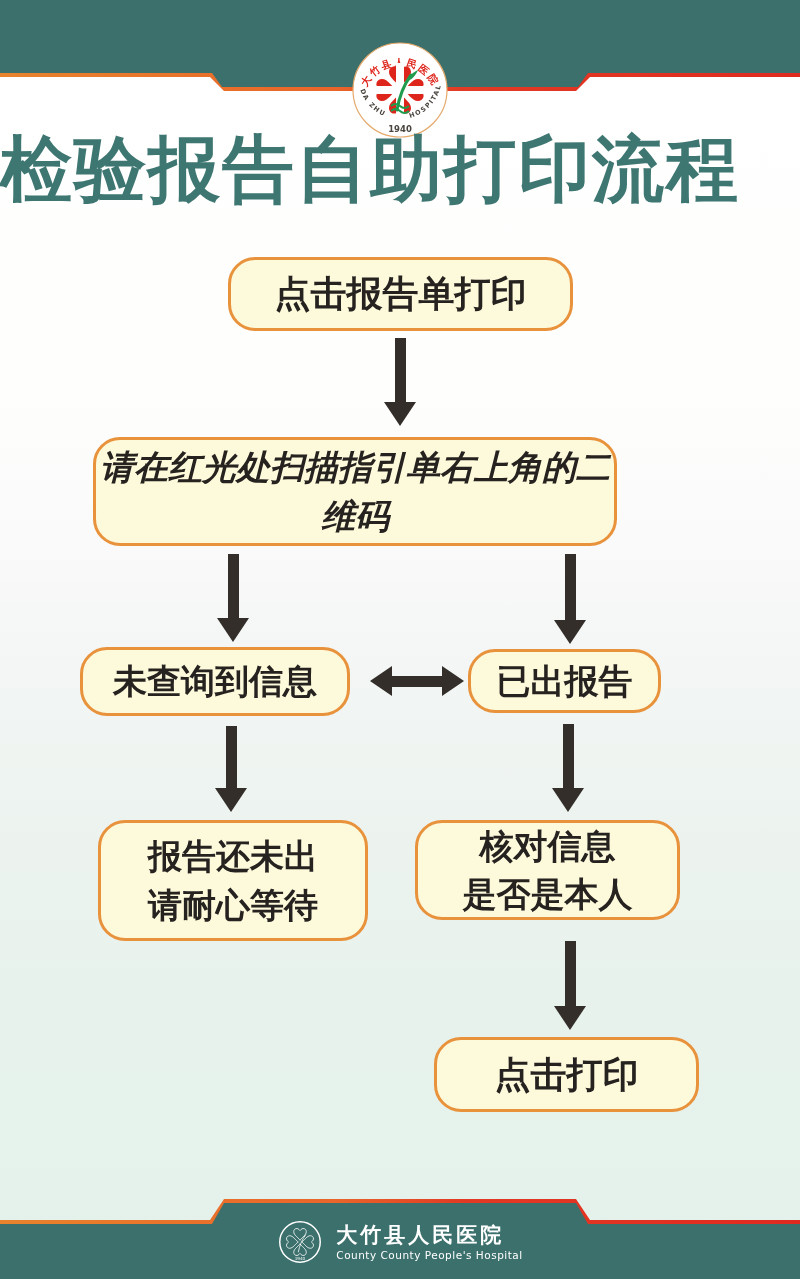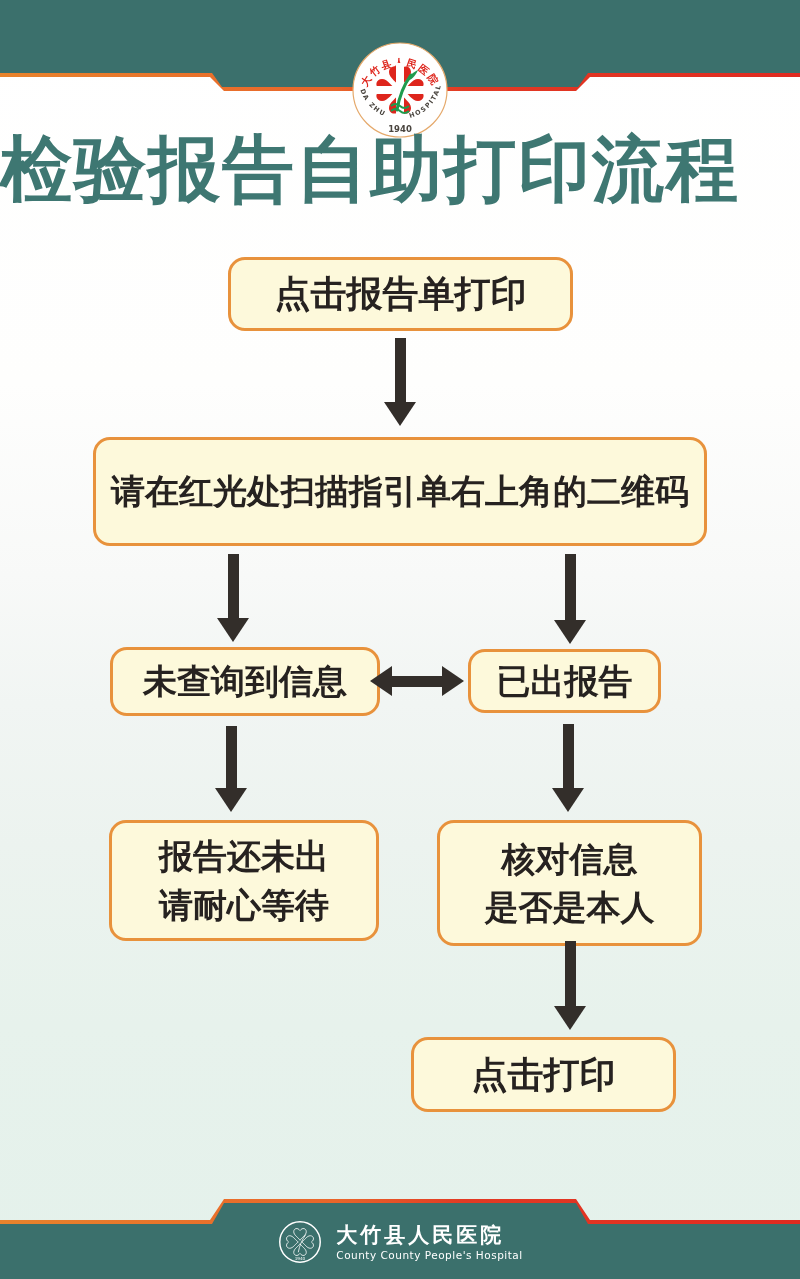--- a/index.html
+++ b/index.html
@@ -33,36 +33,36 @@
     margin:0;text-align:left;
     font-size:72px;font-weight:bold;letter-spacing:2px;
     color:var(--title-teal);
   }
 
   .fbox{
     position:absolute;
     box-sizing:border-box;
     background:var(--box-fill);
     border:3px solid var(--box-border);
-    border-radius:17px;
+    border-radius:27px;
     display:flex;flex-direction:column;
     align-items:center;justify-content:center;
     color:var(--box-text);
     font-weight:bold;
     text-align:center;
   }
   .fbox .ln{display:block;line-height:1.42;}
 
   .box-step1{left:228px;top:257px;width:345px;height:74px;font-size:36px;}
-  .box-scan {left:93px; top:437px;width:614px;height:109px;font-size:34px;}
-  .box-noinfo{left:110px;top:647px;width:270px;height:69px;font-size:34px;}
+  .box-scan {left:93px; top:437px;width:524px;height:109px;font-size:34px;font-style:italic;}
+  .box-noinfo{left:80px;top:647px;width:270px;height:69px;font-size:34px;}
   .box-ready{left:468px;top:649px;width:193px;height:64px;font-size:34px;}
-  .box-wait {left:109px; top:820px;width:270px;height:121px;font-size:34px;}
-  .box-verify{left:437px;top:820px;width:265px;height:126px;font-size:34px;}
-  .box-print{left:411px;top:1037px;width:265px;height:75px;font-size:36px;}
+  .box-wait {left:98px; top:820px;width:270px;height:121px;font-size:34px;}
+  .box-verify{left:415px;top:820px;width:265px;height:100px;font-size:34px;}
+  .box-print{left:434px;top:1037px;width:265px;height:75px;font-size:36px;}
 
   
   .varrow{position:absolute;width:32px;display:flex;flex-direction:column;align-items:center;}
   .varrow .shaft{width:11px;background:var(--arrow);}
   .varrow .head{
     width:0;height:0;
     border-left:16px solid transparent;
     border-right:16px solid transparent;
     border-top:24px solid var(--arrow);
   }

